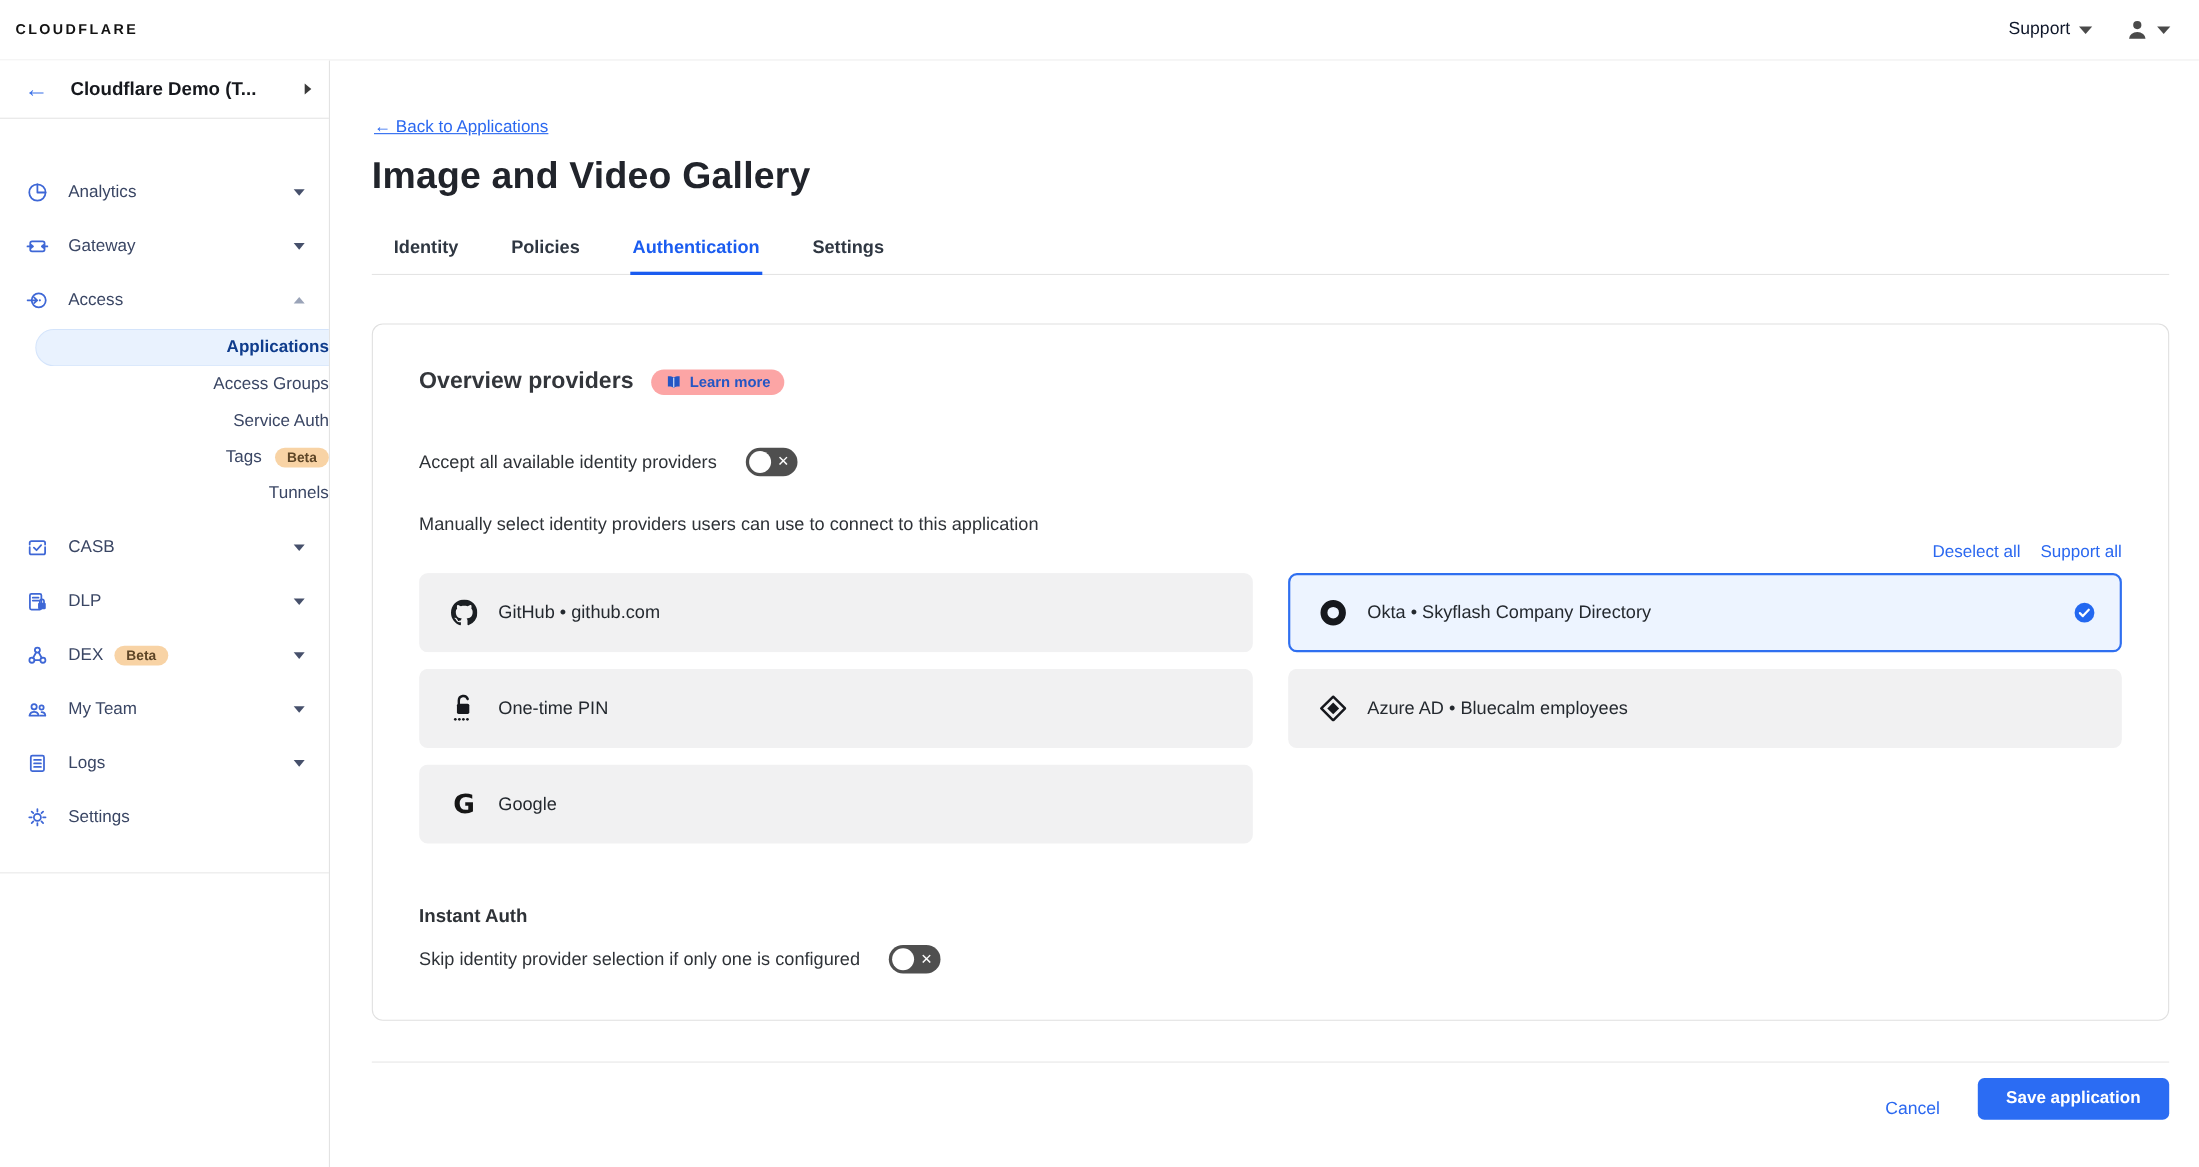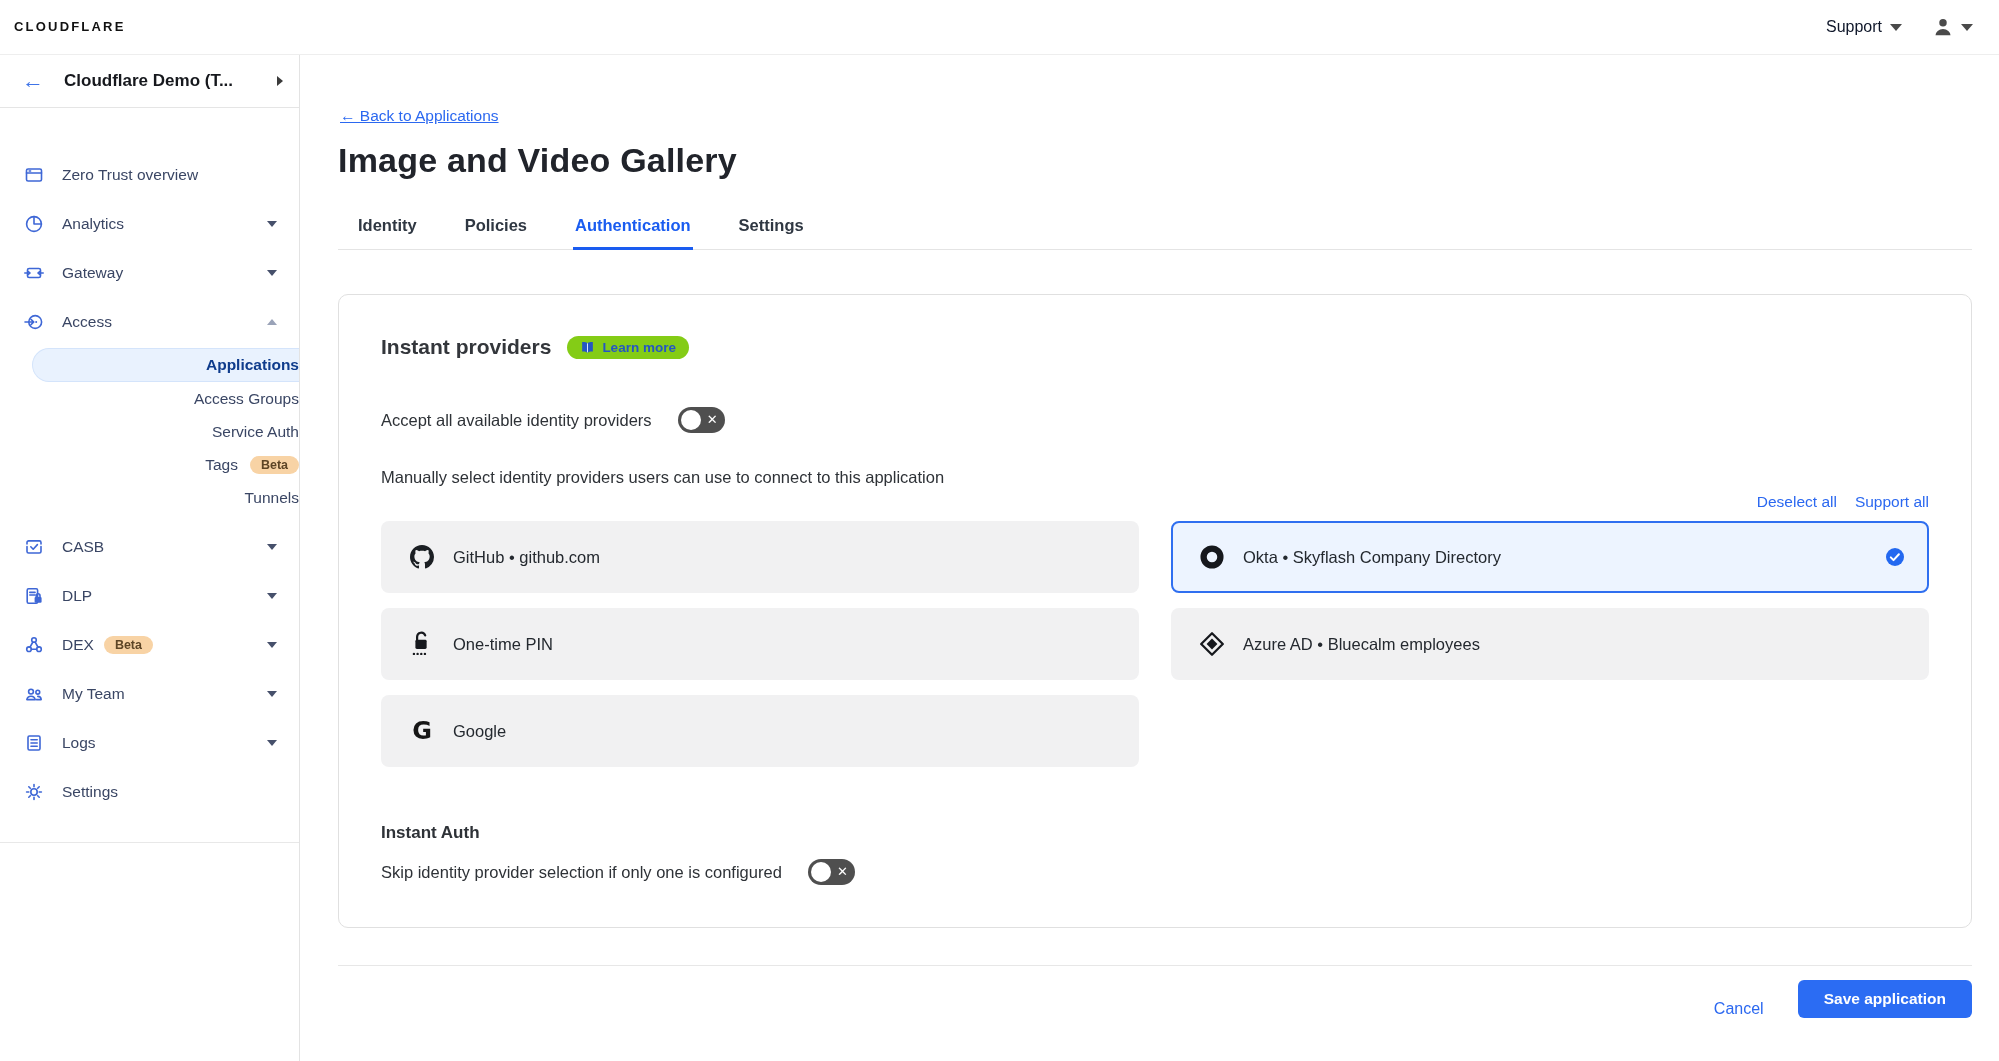--- a/index.html
+++ b/index.html
@@ -63,21 +63,21 @@
   .page-title{font-size:34px;font-weight:700;color:#21242b;margin-top:16px;letter-spacing:.2px;}
   .tabs{display:flex;gap:44px;margin-top:30px;padding-left:18px;border-bottom:1px solid #e4e4e4;}
   .tab{font-size:16.5px;font-weight:600;color:#2f3742;padding:6px 2px 12px;cursor:pointer;}
   .tab.active{color:#1a5cf0;border-bottom:3px solid #1a5cf0;margin-bottom:-1px;}
 
   
   .card{margin-top:44px;border:1px solid #e0e0e0;border-radius:10px;background:#fff;
         padding:40px 42px 42px;}
   .card-head{display:flex;align-items:center;gap:16px;}
   .card-title{font-size:21px;font-weight:700;color:#33363b;}
-  .learn-more{display:inline-flex;align-items:center;gap:7px;background:#84cc16;color:#2456c4;
+  .learn-more{display:inline-flex;align-items:center;gap:7px;background:#fca5a5;color:#2456c4;
               font-size:13.5px;font-weight:600;padding:4px 13px;border-radius:13px;cursor:pointer;}
   .accept-row{display:flex;align-items:center;gap:26px;margin-top:48px;}
   .plain-text{font-size:16.5px;color:#2e3237;}
   .toggle{width:47px;height:26px;border-radius:13px;background:var(--toggle-bg);position:relative;cursor:pointer;flex:0 0 47px;}
   .toggle .knob{position:absolute;left:3px;top:3px;width:20px;height:20px;border-radius:50%;background:#fff;}
   .toggle .tx{position:absolute;right:7px;top:0;height:26px;line-height:25px;color:#fff;font-size:13px;font-weight:700;}
   .manual-row{margin-top:35px;}
   .select-links{display:flex;justify-content:flex-end;gap:18px;margin-top:6px;}
   .select-links span{color:var(--accent-blue);font-size:15.5px;cursor:pointer;}
   .grid{display:grid;grid-template-columns:1fr 1fr;column-gap:32px;row-gap:15px;margin-top:10px;}
@@ -131,30 +131,20 @@
 
   <div class="sidebar">
     <div class="side-head">
       <span class="back-arrow">←</span>
       <span class="side-head-title">Cloudflare Demo (T...</span>
       <span class="chev-right"></span>
     </div>
 
     <div class="nav">
 
-      <div class="navitem">
-        <svg class="ic" viewBox="0 0 20 20">
-          <g class="icstroke">
-              <rect x="2.5" y="4" width="15" height="12" rx="1.6"></rect>
-              <line x1="2.5" y1="8" x2="17.5" y2="8"></line>
-              <line x1="5.2" y1="6" x2="6.6" y2="6"></line>
-            </g>
-        </svg>
-        <span class="lbl">Zero Trust overview</span>
-      </div>
 
       <div class="navitem">
         <svg class="ic" viewBox="0 0 20 20">
           <g class="icstroke">
               <circle cx="10" cy="10" r="7.4"></circle>
               <path d="M10 2.6 V10 H17.4"></path>
             </g>
         </svg>
         <span class="lbl">Analytics</span>
         <span class="nav-caret"></span>
@@ -290,21 +280,21 @@
 
     <div class="tabs">
       <div class="tab">Identity</div>
       <div class="tab">Policies</div>
       <div class="tab active">Authentication</div>
       <div class="tab">Settings</div>
     </div>
 
     <div class="card">
       <div class="card-head">
-        <span class="card-title">Instant providers</span>
+        <span class="card-title">Overview providers</span>
         <span class="learn-more">
           <svg width="15" height="15" viewBox="0 0 16 16">
             <path d="M8 3.4 C6.7 2.4 4.7 2.1 2.3 2.2 V12.2 c2.4-.1 4.4.2 5.7 1.3 1.3-1.1 3.3-1.4 5.7-1.3 V2.2 C11.3 2.1 9.3 2.4 8 3.4 z" fill="#2456c4"></path>
             <line x1="8" y1="3.6" x2="8" y2="13.2" stroke="#d8e6fc" stroke-width="1.1"></line>
           </svg>
           <span>Learn more</span>
         </span>
       </div>
 
       <div class="accept-row">

